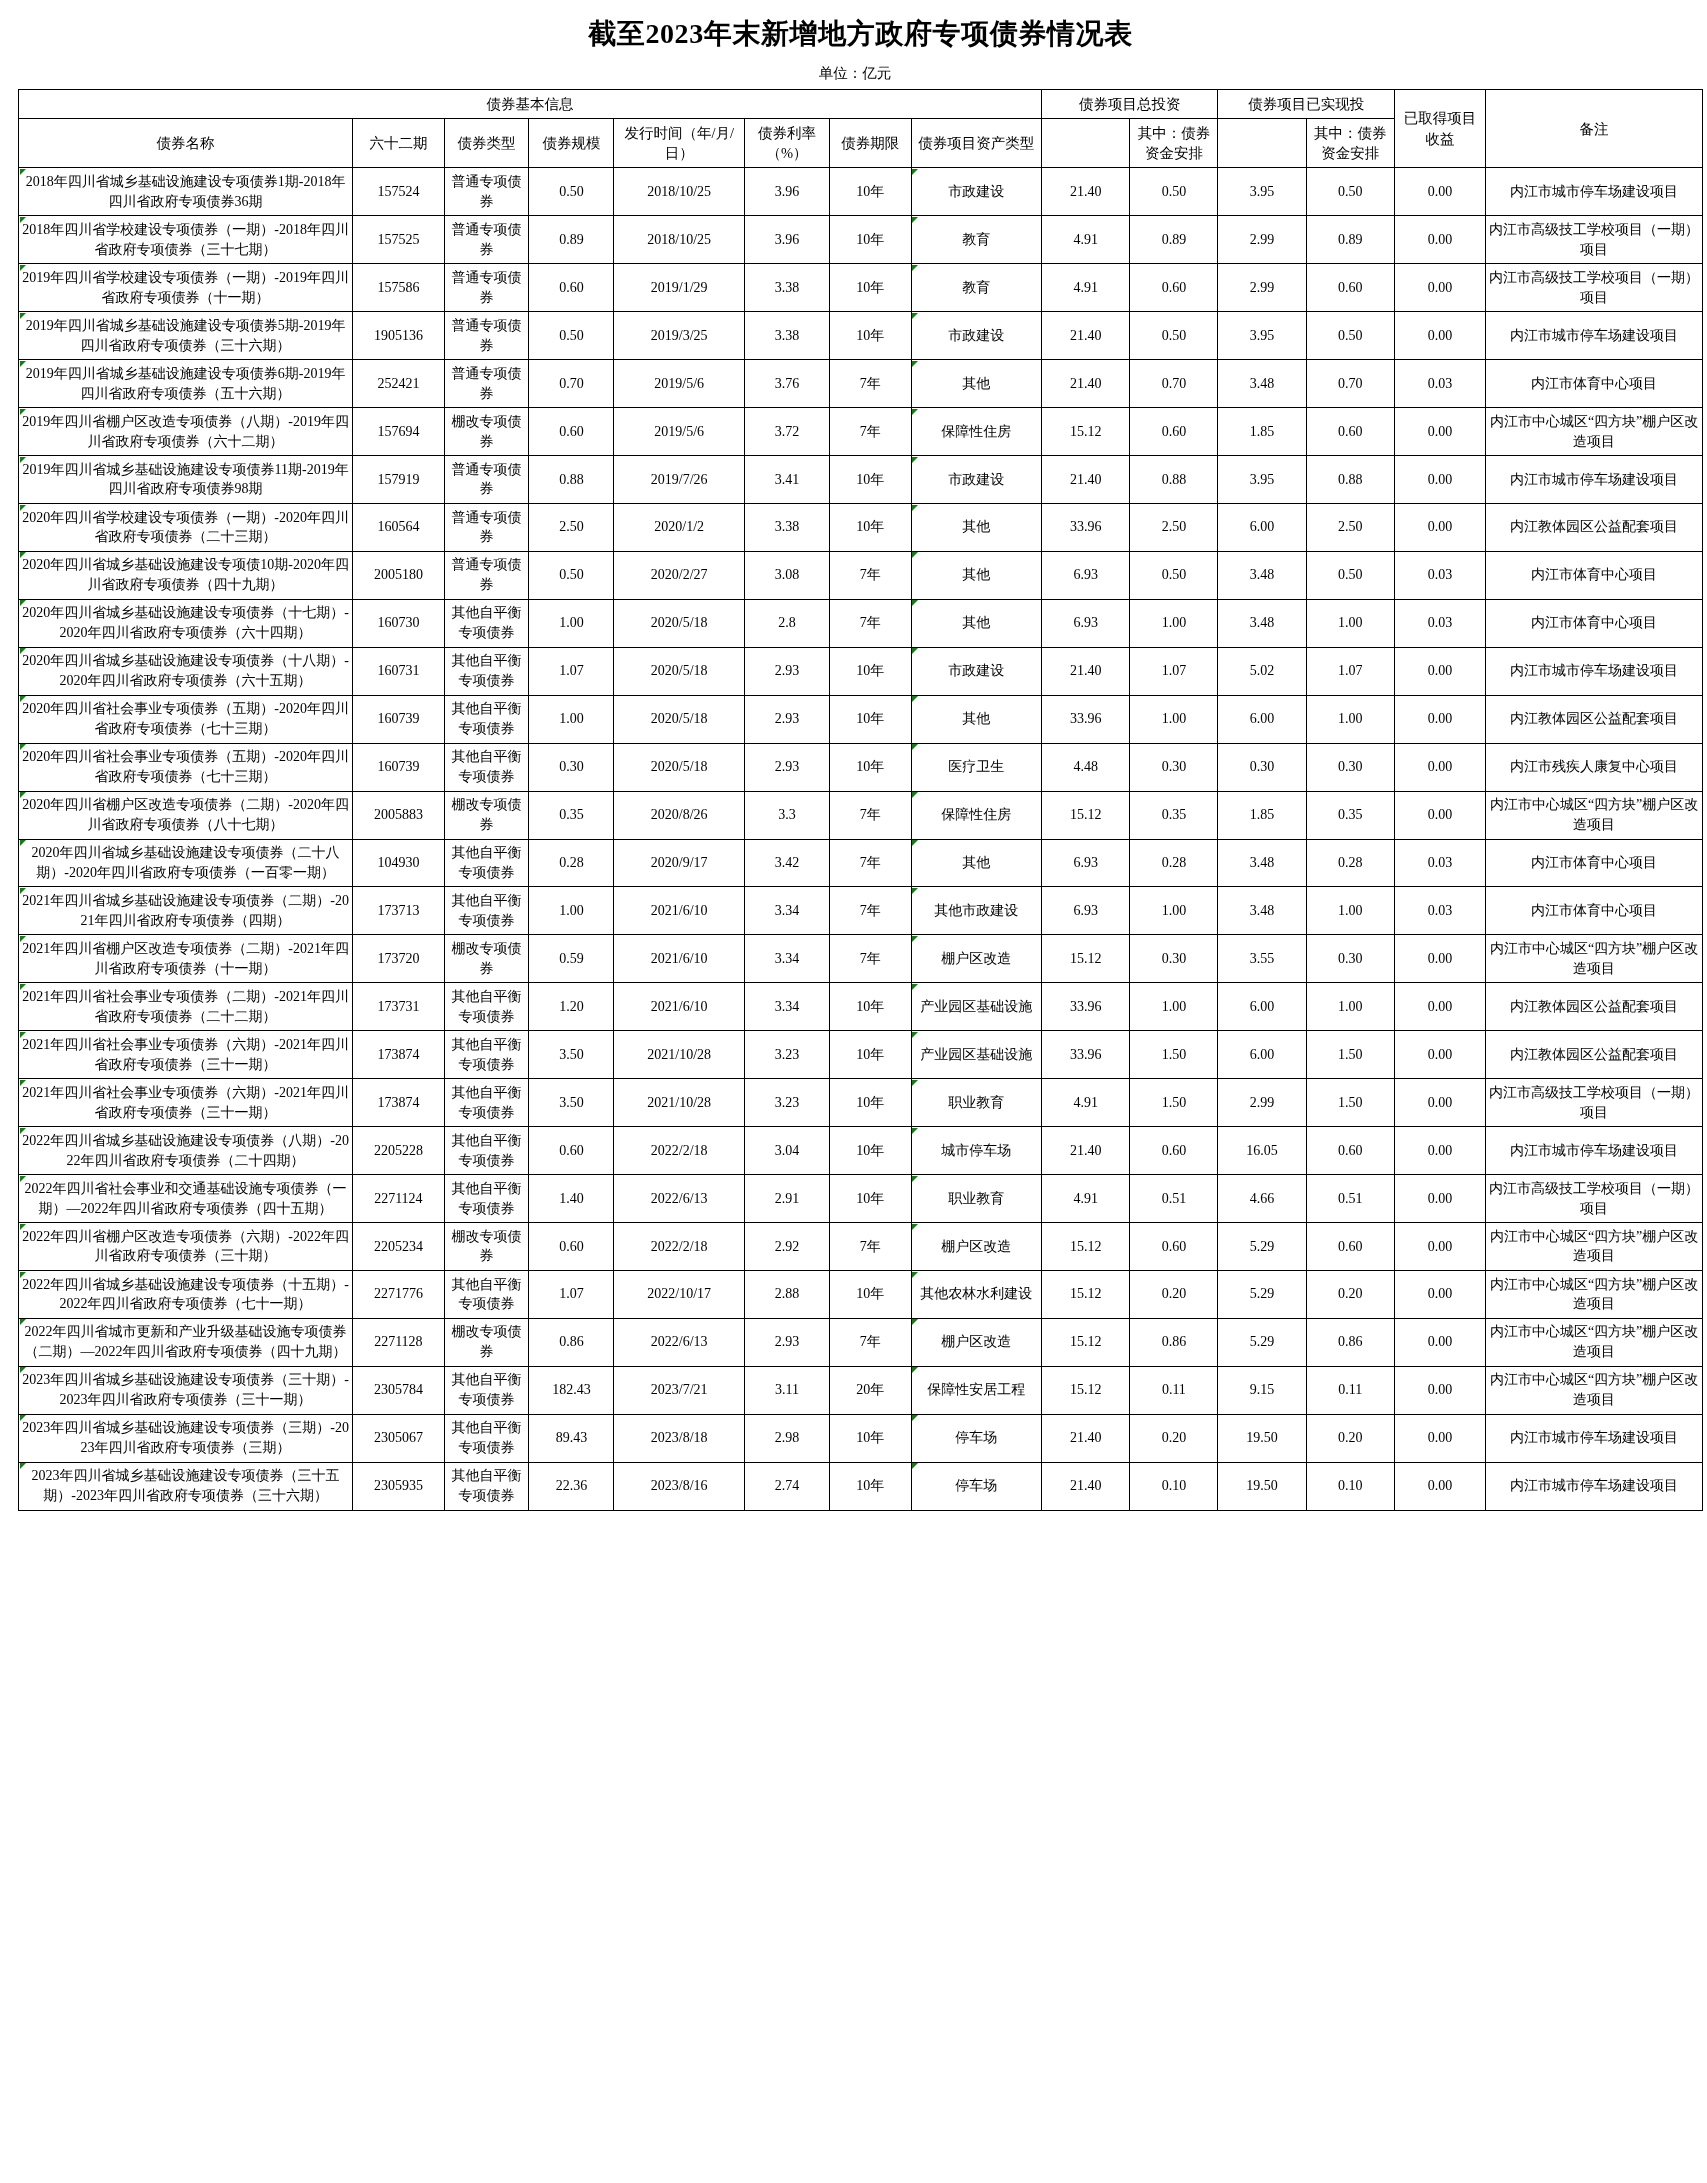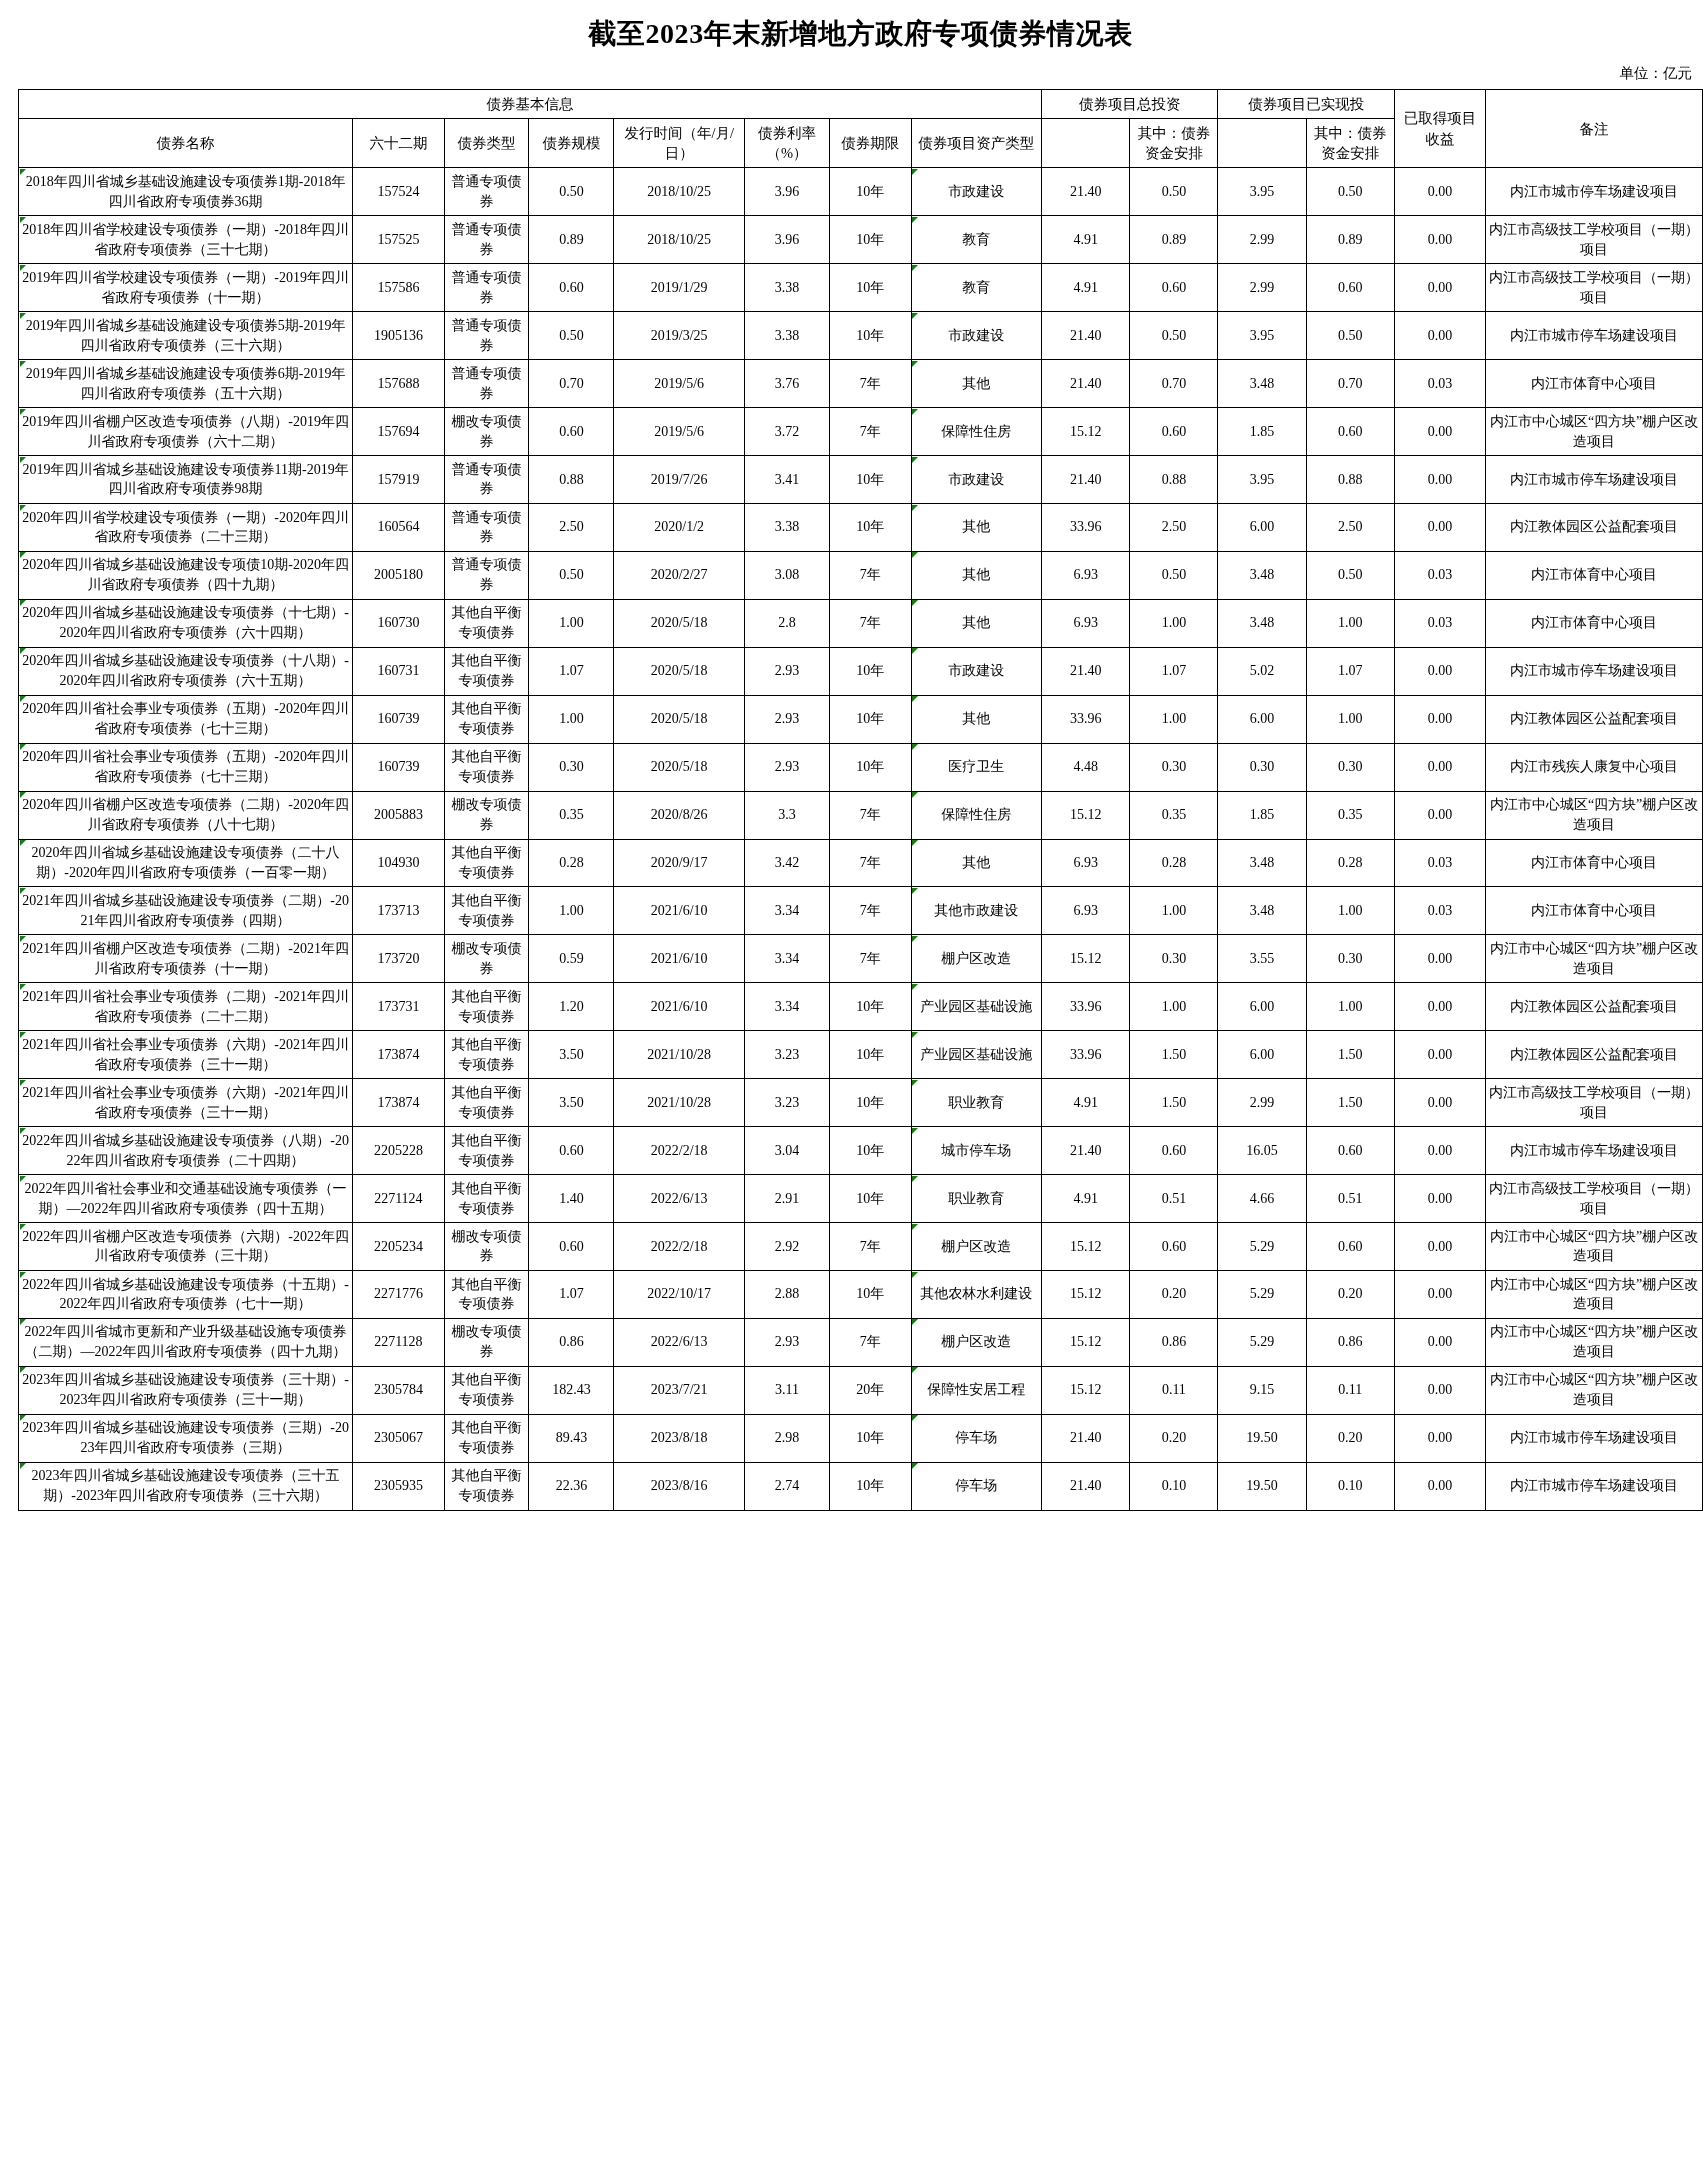--- a/index.html
+++ b/index.html
@@ -12,21 +12,21 @@
 
   .doc-title{
     text-align:center;
     font-weight:bold;
     font-size:28px;
     line-height:1.35;
     padding:14.5px 0 8.4px 0;
     letter-spacing:0.6px;
   }
   .unit-row{
-    text-align:right;
+    text-align:center;
     font-size:14.5px;
     padding:3.6px 11px 6px 0;
   }
 
   table.grid{
     border-collapse:collapse;
     table-layout:fixed;
     width:100%;
     font-size:14px;
   }
@@ -182,21 +182,21 @@
           <td class="mark">市政建设</td>
           <td>21.40</td>
           <td>0.50</td>
           <td>3.95</td>
           <td>0.50</td>
           <td>0.00</td>
           <td>内江市城市停车场建设项目</td>
         </tr>
         <tr>
           <td class="mark">2019年四川省城乡基础设施建设专项债券6期-2019年四川省政府专项债券（五十六期）</td>
-          <td>157688</td>
+          <td>252421</td>
           <td>普通专项债券</td>
           <td>0.70</td>
           <td>2019/5/6</td>
           <td>3.76</td>
           <td>7年</td>
           <td class="mark">其他</td>
           <td>21.40</td>
           <td>0.70</td>
           <td>3.48</td>
           <td>0.70</td>

